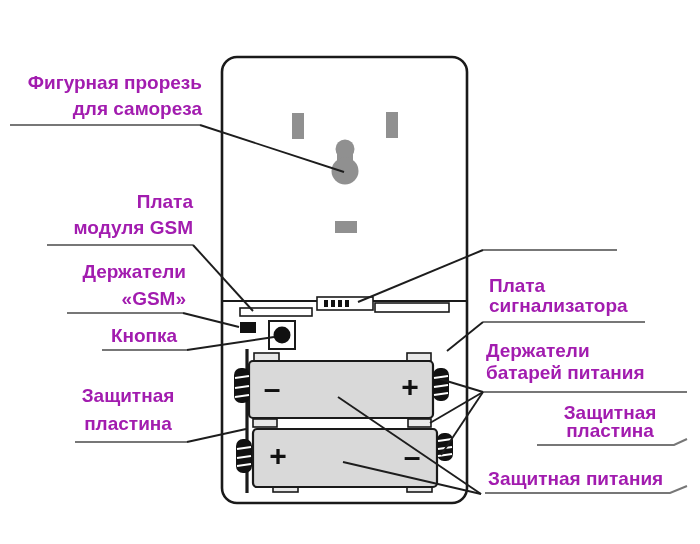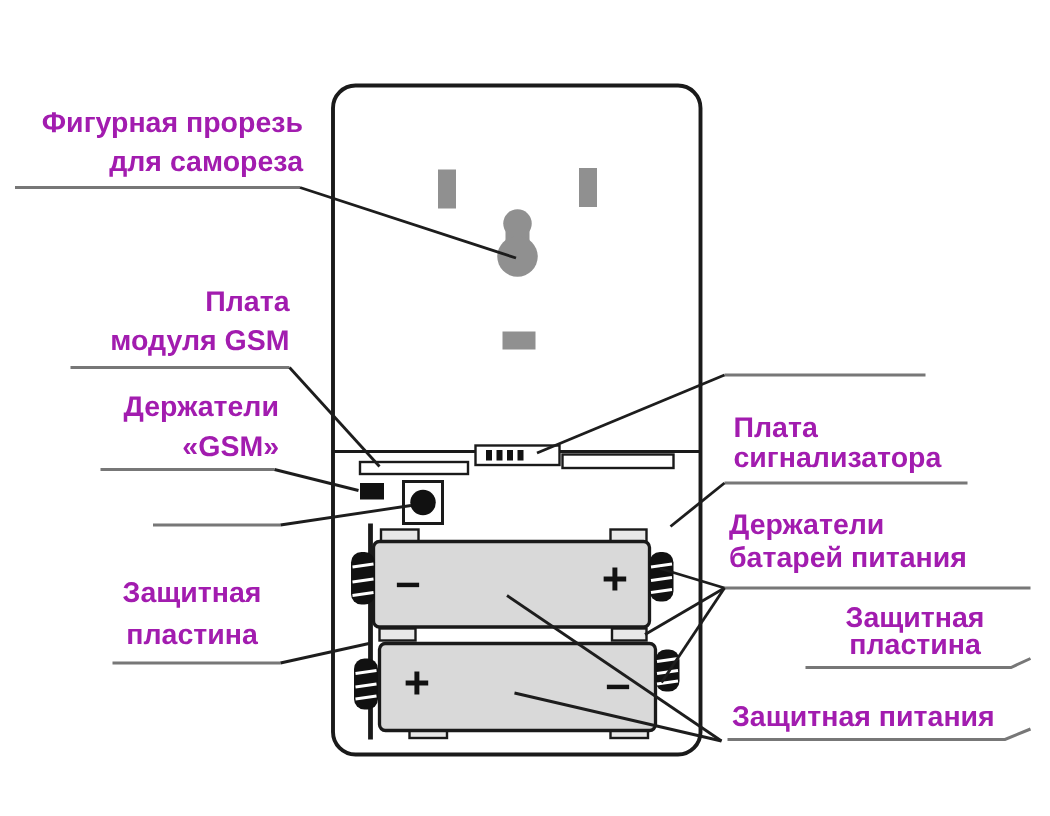--- a/index.html
+++ b/index.html
@@ -140,20 +140,21 @@
 
   <div class="label t-right" style="left:8px;top:70px;width:194px;">Фигурная прорезь
 для самореза</div>
 
   <div class="label t-right" style="left:40px;top:189px;width:153px;">Плата
 модуля GSM</div>
 
   <div class="label t-right" style="left:60px;top:258px;width:126px;line-height:27px;">Держатели
 «GSM»</div>
 
+  <div class="label t-center" style="left:100px;top:323px;width:88px;">Кнопка</div>
 
   <div class="label t-center" style="left:68px;top:382px;width:120px;line-height:28px;">Защитная
 пластина</div>
 
 
   <div class="label t-left" style="left:489px;top:276px;width:170px;line-height:20px;">Плата
 сигнализатора</div>
 
   <div class="label t-left" style="left:486px;top:340px;width:200px;line-height:22px;">Держатели
 батарей питания</div>

